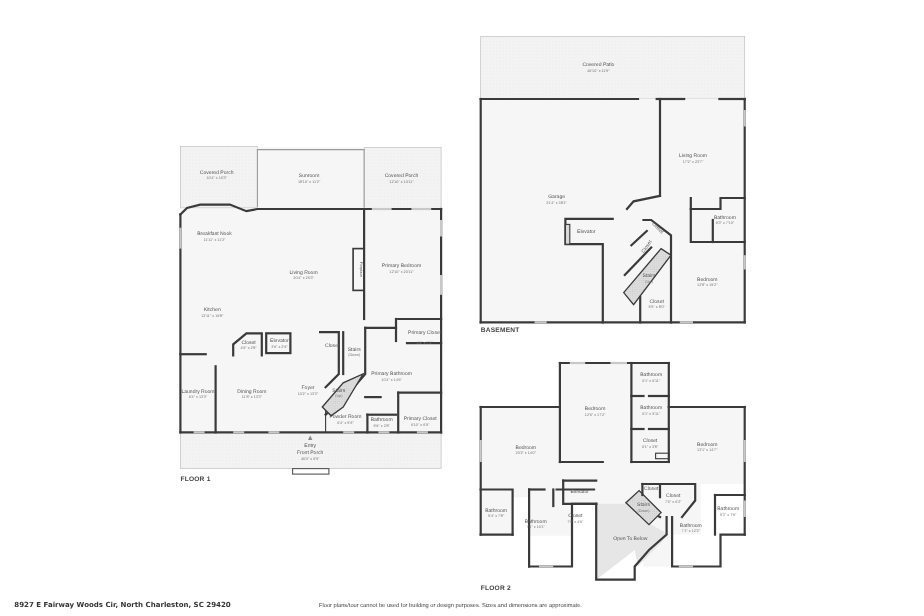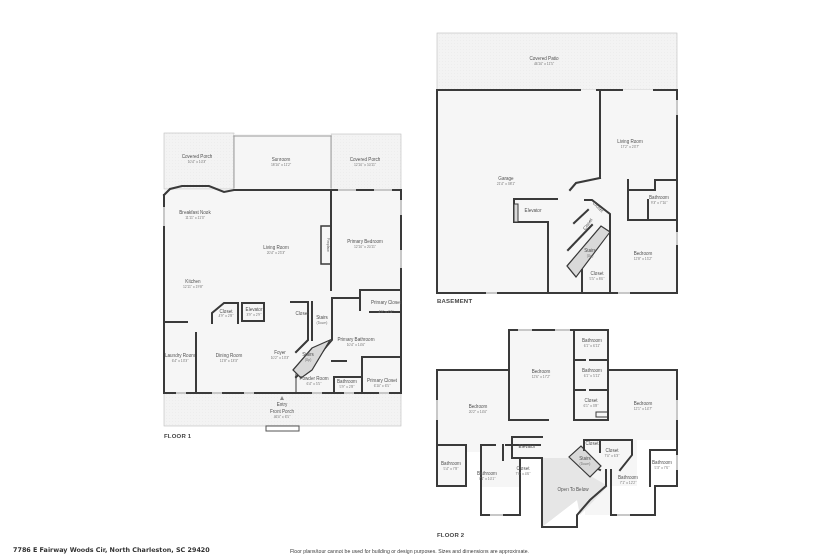--- a/index.html
+++ b/index.html
@@ -263,14 +263,14 @@
       <text class="room-name" x="662" y="464">Bathroom</text>
       <text class="room-dim" x="662" y="469">5'3" x 7'6"</text>
     </g>
   </g>
 </svg>
 
 <div class="floor-label" style="left:164px; top:433px;">FLOOR 1</div>
 <div class="floor-label" style="left:437px; top:298px;">BASEMENT</div>
 <div class="floor-label" style="left:437px; top:532px;">FLOOR 2</div>
 
-<div class="footer-address">7786 E Fairway Woods Cir, North Charleston, SC 29420</div>
+<div class="footer-address">8927 E Fairway Woods Cir, North Charleston, SC 29420</div>
 <div class="footer-disclaimer">Floor plans/tour cannot be used for building or design purposes. Sizes and dimensions are approximate.</div>
 
 </body></html>

